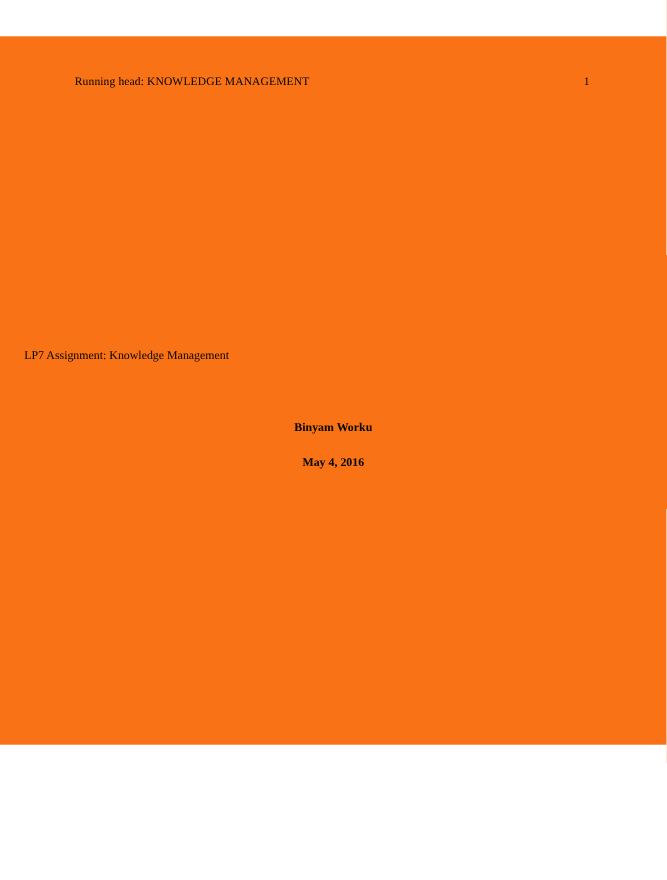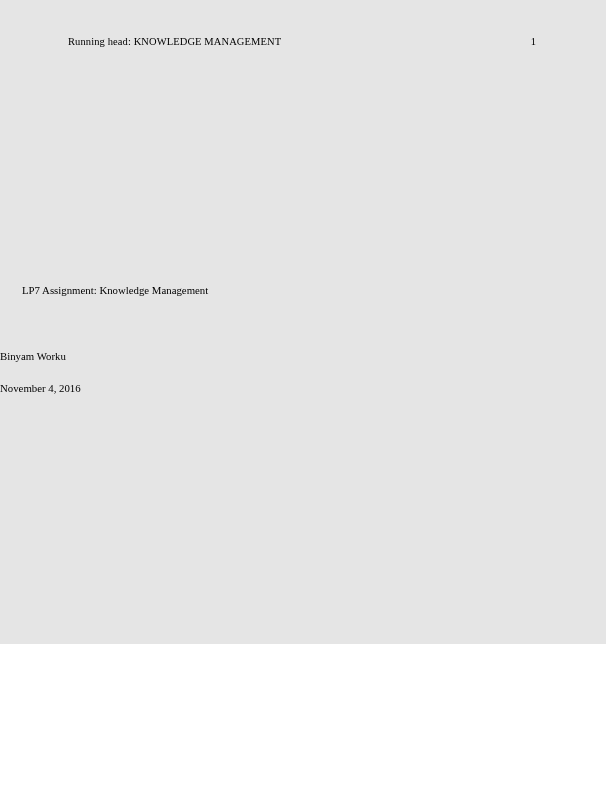--- a/index.html
+++ b/index.html
@@ -12,22 +12,23 @@
     height: 800px;
     font-family: "Liberation Serif", serif;
     color: #000000;
     position: relative;
     overflow: hidden;
   }
   .page {
     position: relative;
     width: 606px;
     height: 644px;
-    background: #e5e5e5;
+    background: #f97316;
     box-sizing: border-box;
+    margin-top: 33px;
   }
   .header-row {
     position: absolute;
     top: 36px;
     left: 68px;
     right: 68px;
     display: flex;
     align-items: baseline;
     justify-content: space-between;
     font-size: 10.5px;
@@ -50,20 +51,22 @@
   }
   .doc-title {
     font-size: 10.8px;
     line-height: 1.2;
   }
   .author-block {
     position: absolute;
     top: 350px;
     left: 0;
     width: 100%;
+    text-align: center;
+    font-weight: bold;
   }
   .author-block .line {
     font-size: 10.8px;
     margin-bottom: 20px;
   }
   .author-block .line:last-child {
     margin-bottom: 0;
   }
 </style>
 </head>
@@ -75,16 +78,16 @@
     <div class="running-head">Running head: KNOWLEDGE MANAGEMENT</div>
     <div class="page-number">1</div>
   </div>
 
   <div class="title-block">
     <div class="doc-title">LP7 Assignment: Knowledge Management</div>
   </div>
 
   <div class="author-block">
     <div class="line">Binyam Worku</div>
-    <div class="line">November 4, 2016</div>
+    <div class="line">May 4, 2016</div>
   </div>
 
 </div>
 
 </body></html>

